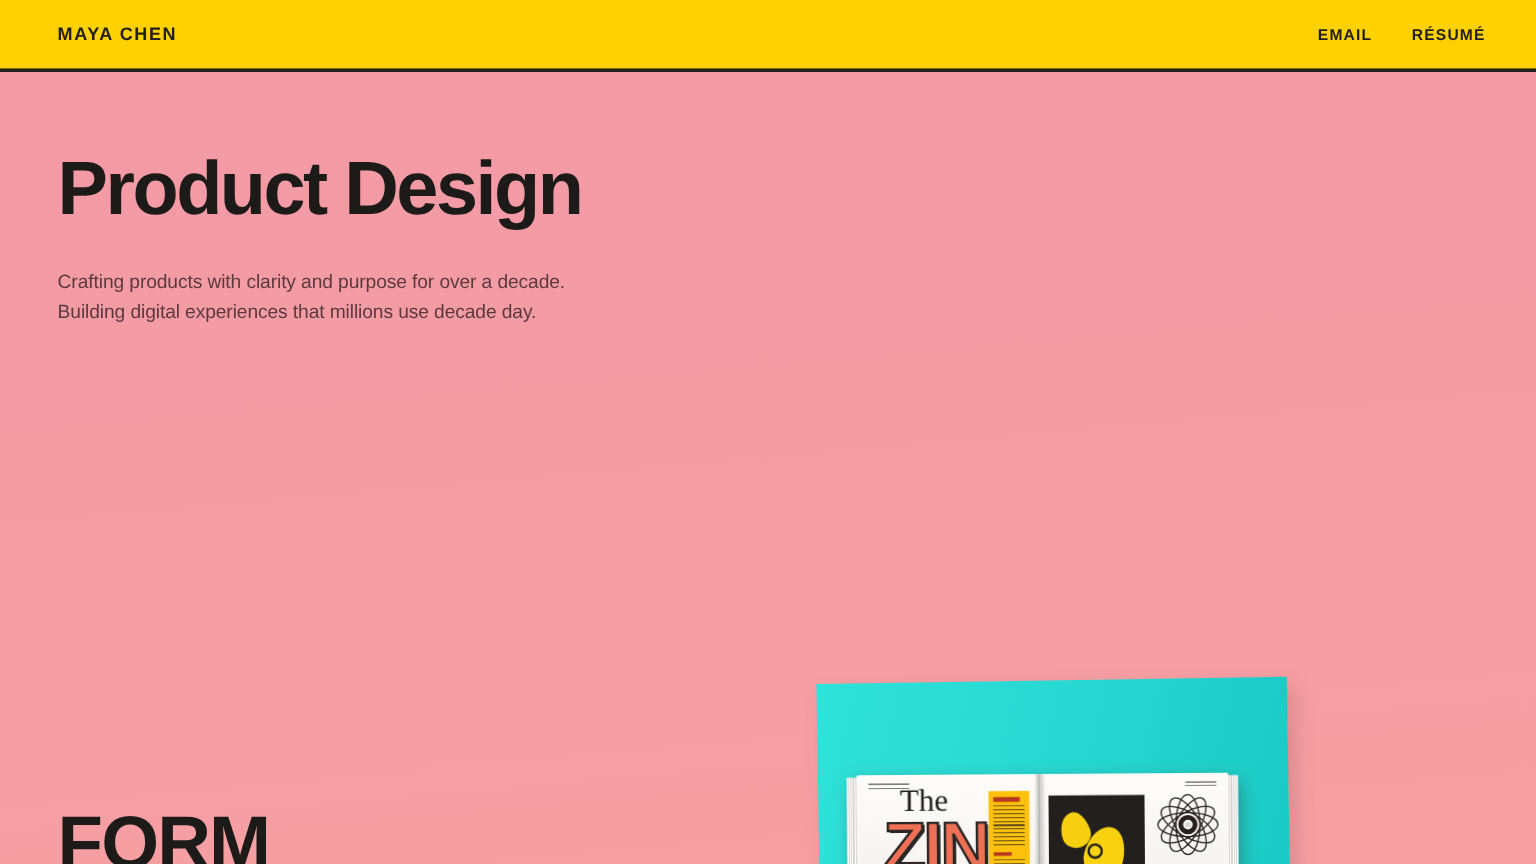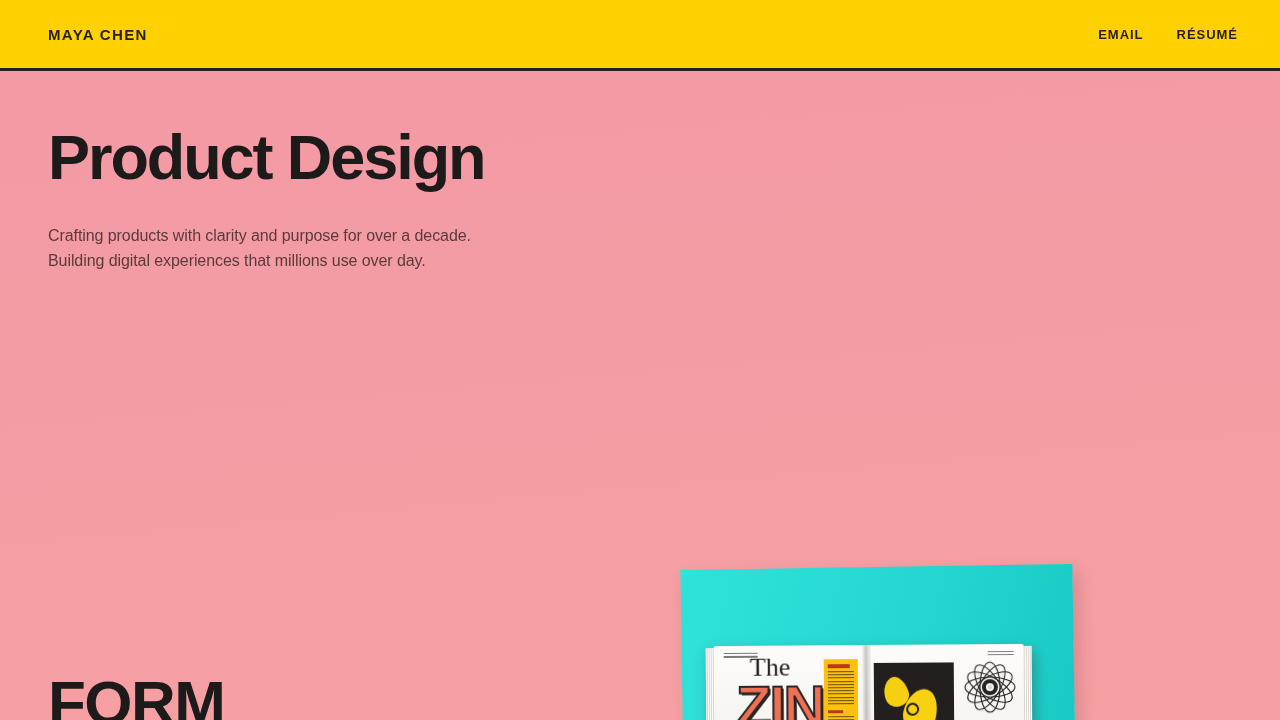--- a/index.html
+++ b/index.html
@@ -15,21 +15,21 @@
   #page {
     position:relative;
     width:1280px; height:720px;
     overflow:hidden;
     background:linear-gradient(175deg,#f39aa5 0%, #f49ca4 45%, #f6a0a3 100%);
   }
 
   
   .site-header {
     position:absolute; top:0; left:0;
-    width:1280px; height:71px;
+    width:1280px; height:60px;
     background:#ffd100;
     border-bottom:3px solid #23201e;
     display:flex; align-items:center;
     z-index:40;
   }
   .brand {
     position:absolute; left:48px; top:50%;
     transform:translateY(-50%);
     font-size:15px; font-weight:bold;
     letter-spacing:0.09em;
@@ -229,21 +229,21 @@
       <a class="nav-link">RÉSUMÉ</a>
     </nav>
   </header>
 
   <section class="hero">
     <h1 class="headline">
       <span class="line">Product Design</span>
     </h1>
     <p class="subhead">
       <span>Crafting products with clarity and purpose for over a decade.</span>
-      <span>Building digital experiences that millions use over day.</span>
+      <span>Building digital experiences that millions use decade day.</span>
     </p>
   </section>
 
   <div class="section-label">FORM</div>
 
   <div class="photo">
 
     <div class="teal-board"></div>
 
     <div class="mag">

